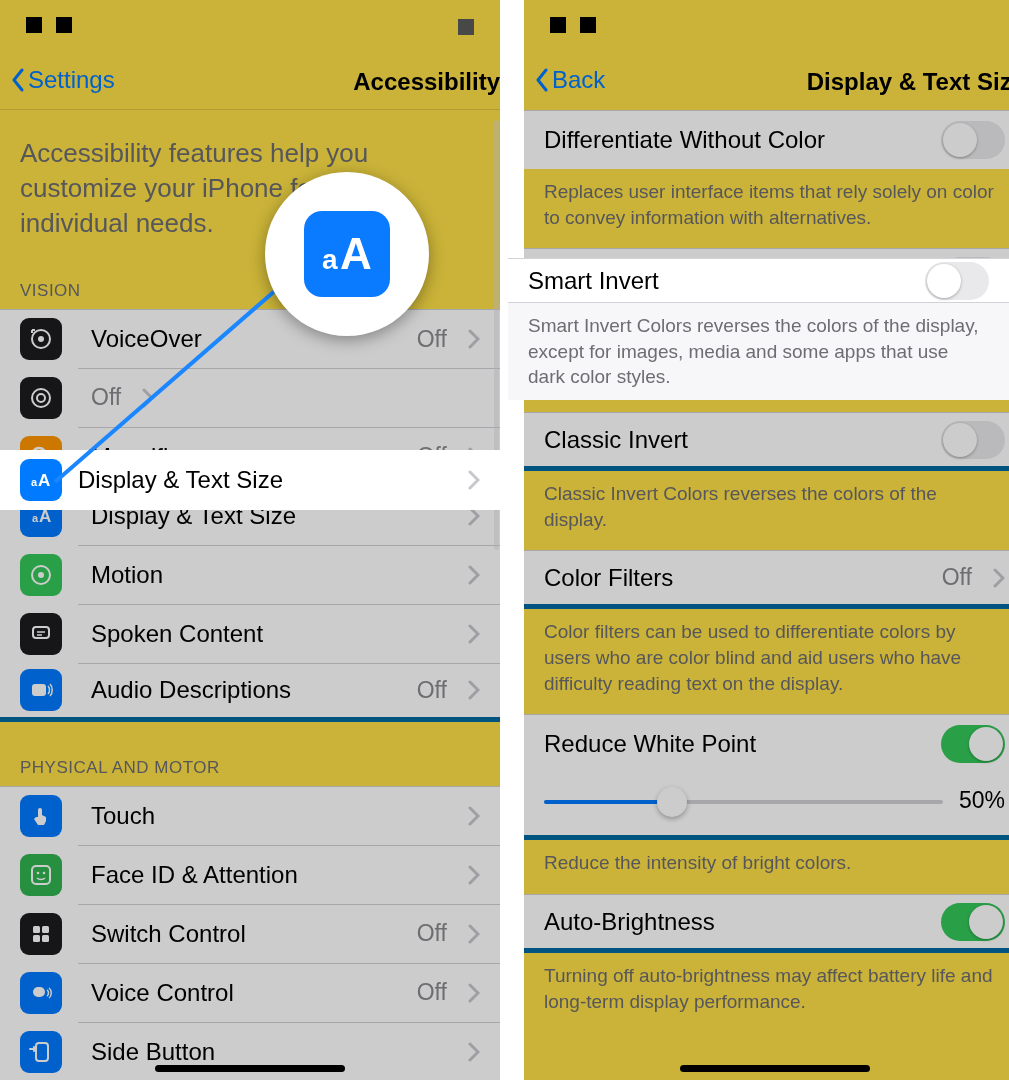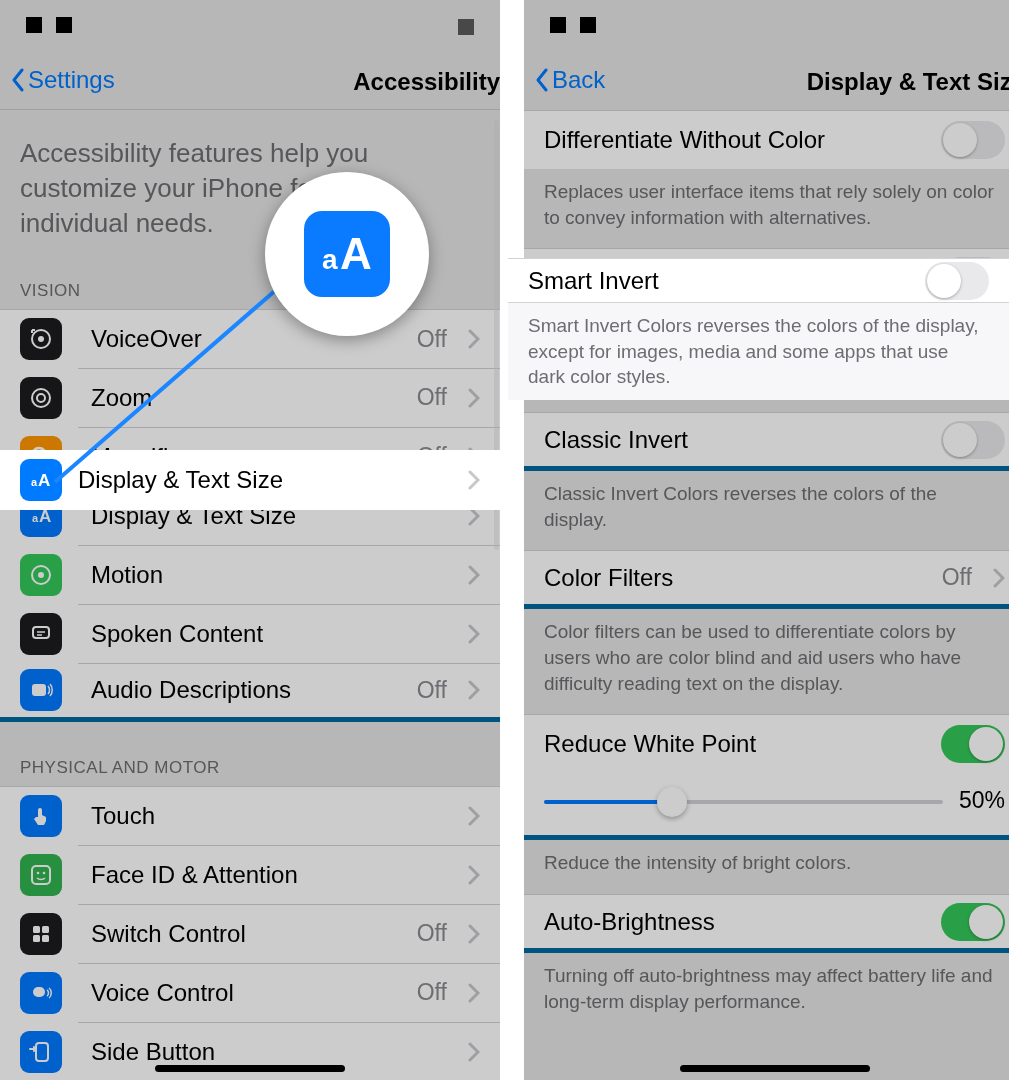--- a/index.html
+++ b/index.html
@@ -1,19 +1,19 @@
 <!DOCTYPE html>
 <html><head>
 <meta charset="utf-8">
 <style>
   * { box-sizing: border-box; margin: 0; padding: 0; font-family: -apple-system, "SF Pro Text", "Helvetica Neue", Arial, sans-serif; }
   html, body { width: 1009px; height: 1080px; background: #fff; }
   .stage { position: relative; width: 1009px; height: 1080px; overflow: hidden; }
 
-  .pane { position: absolute; top: 0; bottom: 0; background: #e5e5e5; }
+  .pane { position: absolute; top: 0; bottom: 0; background: #fde047; }
   .pane.left  { left: 0;   width: 500px; }
   .pane.right { left: 524px; width: 501px; }
   .divider { position: absolute; left: 500px; top: 0; width: 8px; height: 100%; background: #fff; }
 
   
   .statusbar { height: 54px; display:flex; align-items:center; padding: 0 26px; }
   .dotpair span { display:inline-block; width:16px; height:16px; background:#000; margin-right:14px; }
   .statusbar .spacer { flex:1; }
   .statusbar .right-dot { width:16px; height:16px; background:#5a5a5a; }
 
@@ -128,21 +128,20 @@
         </svg>
     </div>
 
     <div class="cell">
       <div class="icon bg-black">
         <svg width="26" height="26" viewBox="0 0 26 26">
             <circle cx="13" cy="13" r="9" fill="none" stroke="#fff" stroke-width="2"></circle>
             <circle cx="13" cy="13" r="4" fill="none" stroke="#fff" stroke-width="2"></circle>
           </svg>
       </div>
-      <div class="label">Zoom</div>
       <div class="value">Off</div>
       <svg class="chev" width="12" height="20">
           <path d="M2 2l8 8-8 8" stroke="#c7c7cc" stroke-width="3" fill="none" stroke-linecap="round"></path>
         </svg>
     </div>
 
     <div class="cell">
       <div class="icon bg-orange">
         <svg width="26" height="26" viewBox="0 0 26 26">
             <circle cx="11" cy="11" r="7" fill="none" stroke="#fff" stroke-width="2.5"></circle>

